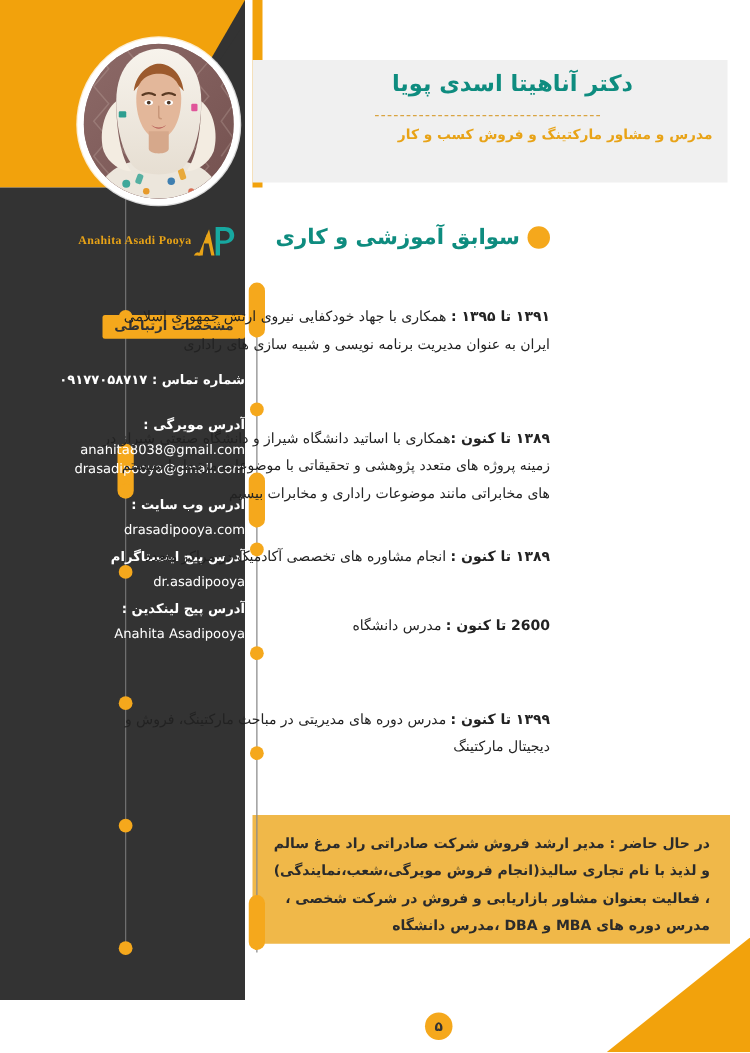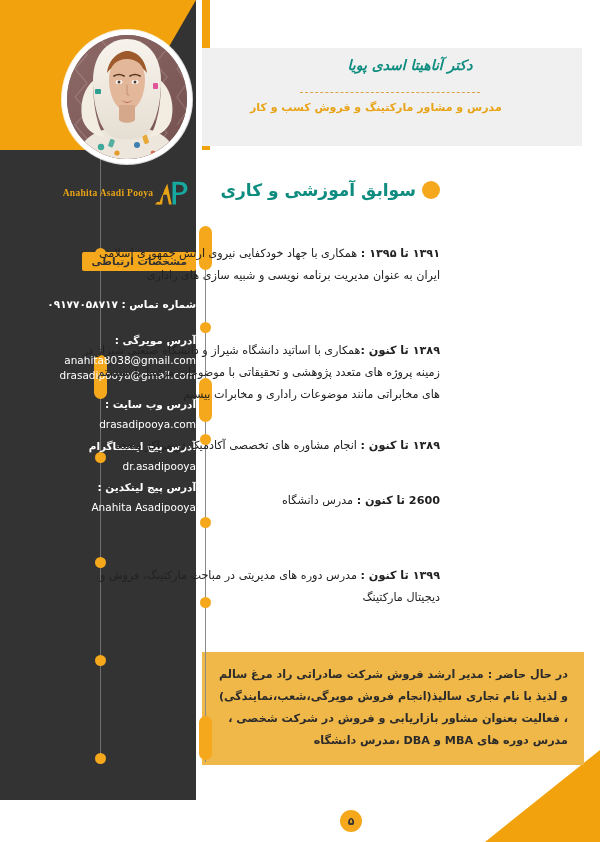--- a/index.html
+++ b/index.html
@@ -107,29 +107,29 @@
   .side-txt{
     position:absolute;right:404px;z-index:8;color:#ffffff;white-space:nowrap;text-align:right;
   }
   .side-label{font-size:10.5px;font-weight:700;}
   .side-value-en{font-size:10.5px;font-weight:400;direction:ltr;}
 
   
   .main-name{
     position:absolute;left:250px;top:57px;width:320px;z-index:9;
     text-align:center;color:#0E8C7F;
-    font-size:14px;font-weight:700;letter-spacing:-.2px;font-style:italic;
+    font-size:18px;font-weight:700;letter-spacing:-.2px;
   }
   .name-rule{
     position:absolute;left:300px;top:92px;width:180px;height:1px;z-index:9;
     border-top:1px dashed #D9A441;
   }
   .main-role{
     position:absolute;left:250px;top:101px;width:320px;z-index:9;
-    text-align:left;color:#E8A317;font-size:11px;font-weight:700;
+    text-align:right;color:#E8A317;font-size:11px;font-weight:700;
   }
 
   
   .section-title{
     position:absolute;right:160px;top:180px;z-index:9;
     display:flex;align-items:center;gap:6px;flex-direction:row;
   }
   .section-bullet{width:18px;height:18px;border-radius:50%;background:#F5A81C;flex:none;}
   .section-title-txt{color:#0E8C7F;font-size:17px;font-weight:700;white-space:nowrap;}
 
@@ -137,21 +137,21 @@
   .entry{
     position:absolute;right:160px;width:360px;z-index:9;
     text-align:right;color:#222222;font-size:11.2px;line-height:1.95;
   }
   .entry b{font-weight:700;}
 
   
   .hl-box{
     position:absolute;left:202px;top:652px;width:382px;z-index:5;
     background:#F0B849;color:#2b2b2b;
-    padding:12px 16px 14px 16px;box-sizing:border-box;
+    padding:12px 16px 4px 16px;box-sizing:border-box;
     font-size:11.2px;line-height:1.95;font-weight:700;text-align:right;
   }
 
   
   .page-num{
     position:absolute;left:340px;top:810px;width:22px;height:22px;z-index:9;
     border-radius:50%;background:#F5A81C;color:#333333;
     display:flex;align-items:center;justify-content:center;
     font-size:11px;font-weight:700;
   }

